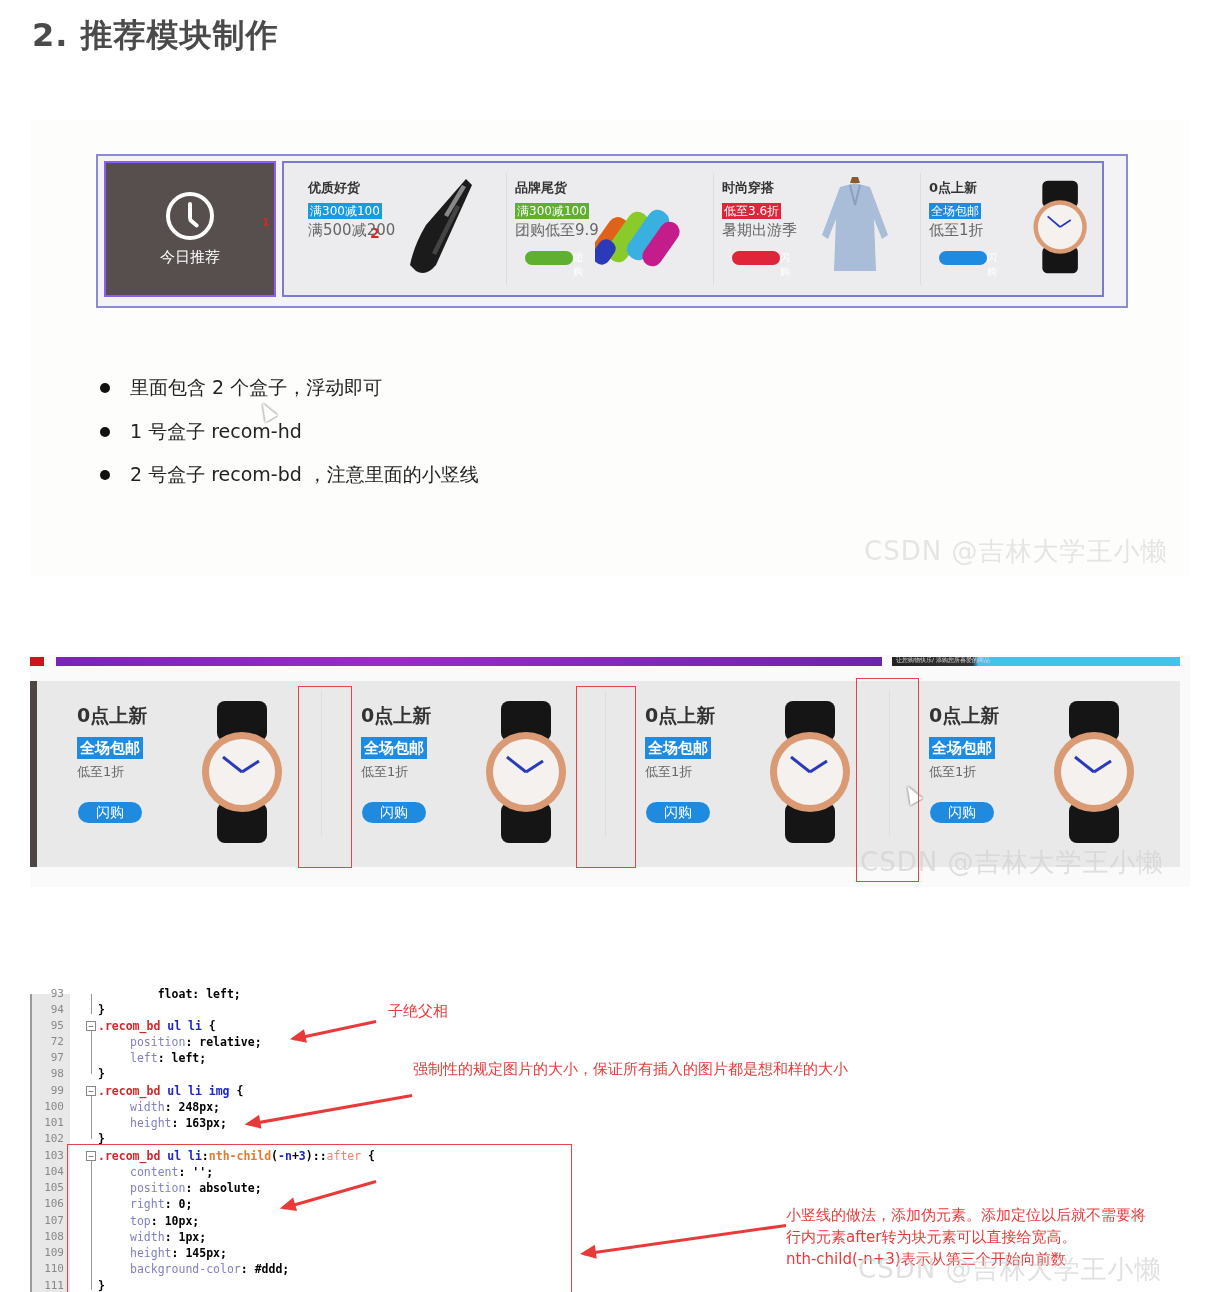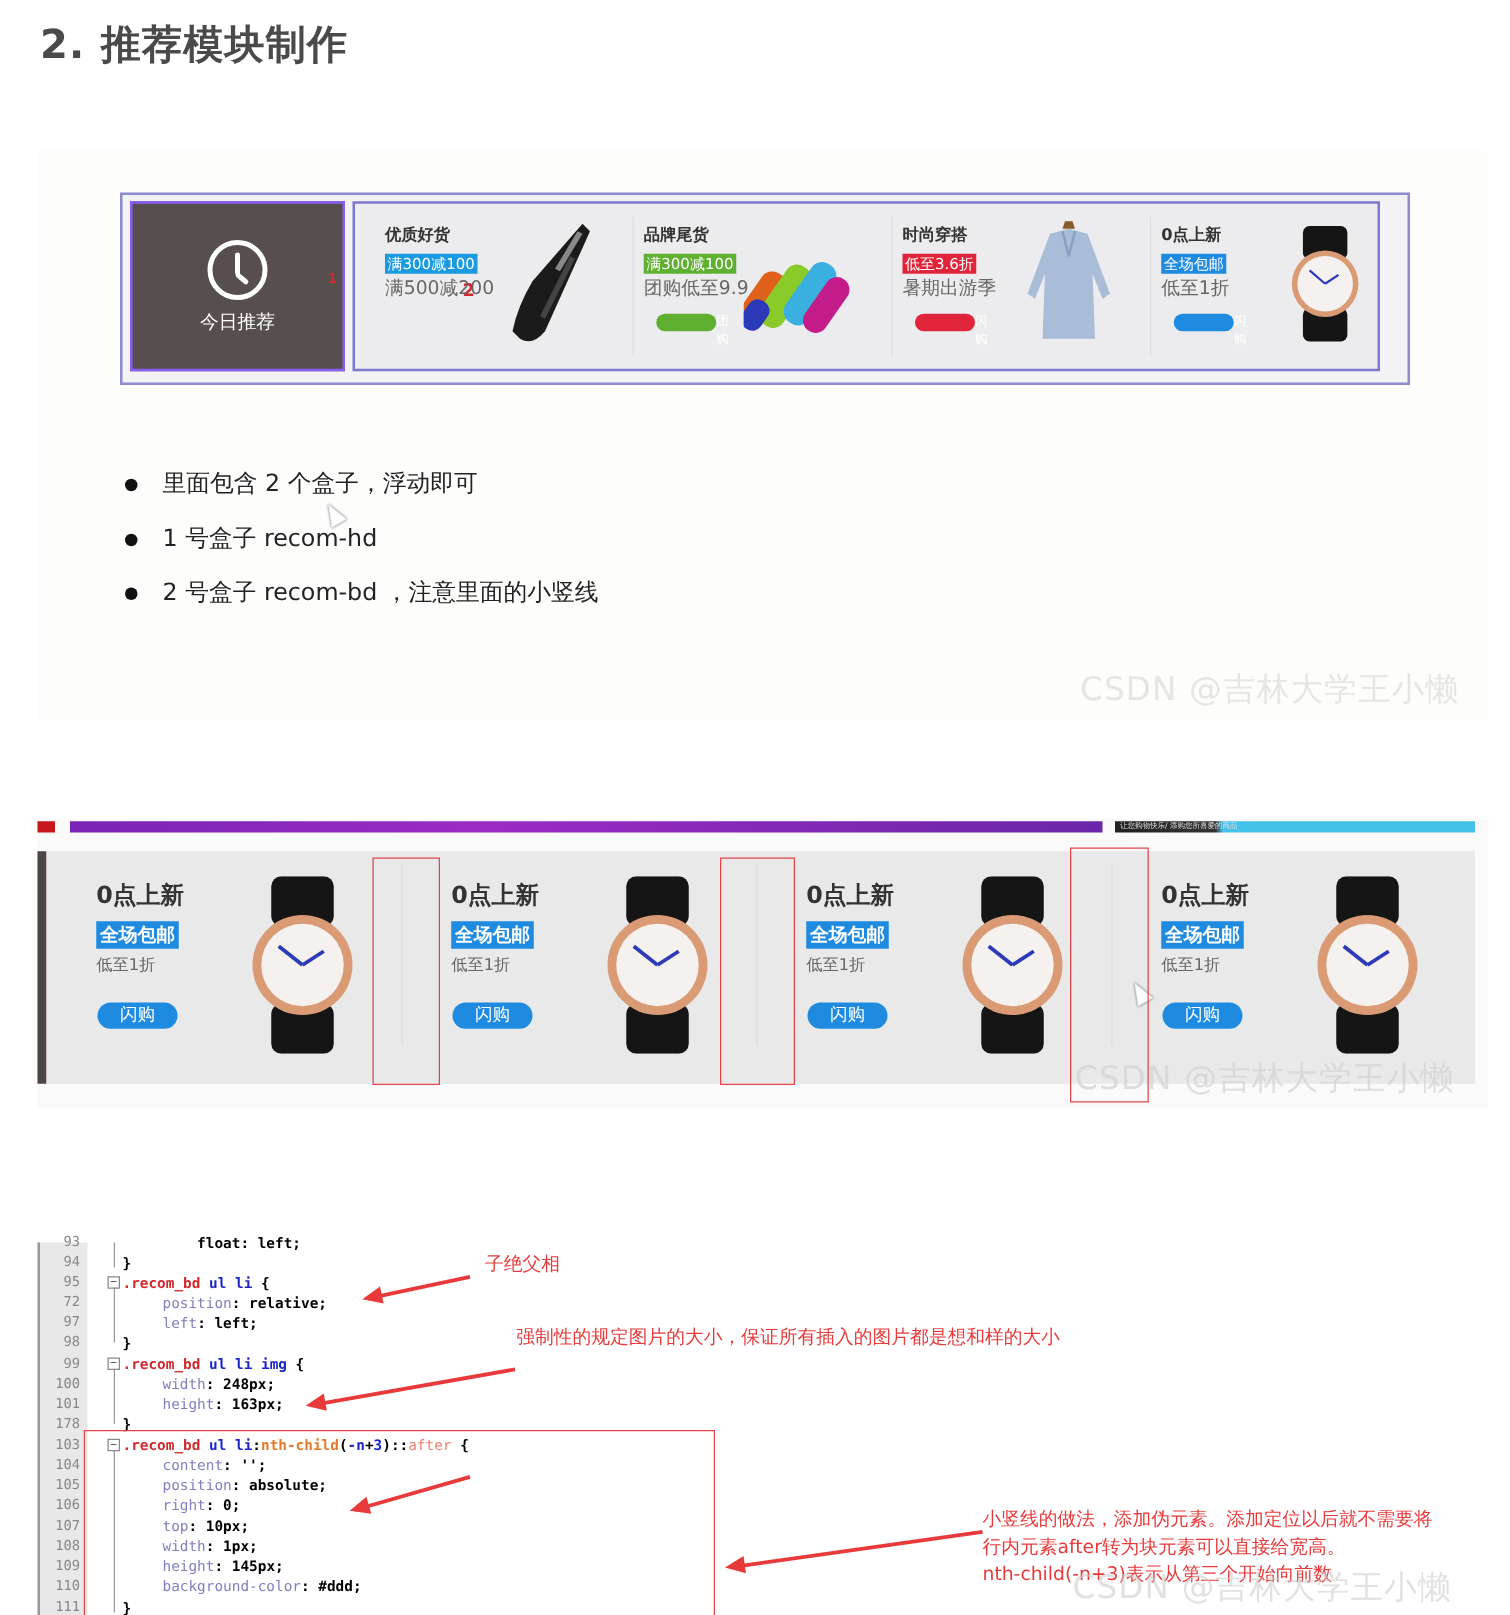--- a/index.html
+++ b/index.html
@@ -239,21 +239,21 @@
 
   <div class="code-line" style="top:-8px"><span class="ln">93</span><span class="code-text" style="left:100px;">    float: left;</span></div>
   <div class="code-line" style="top:8px"><span class="ln">94</span><span class="code-text">}</span></div>
   <div class="code-line" style="top:24px"><span class="ln">95</span><span class="fold">−</span><span class="code-text"><span class="sel">.recom_bd</span><span class="tagn"> ul li </span>{</span></div>
   <div class="code-line" style="top:40px"><span class="ln">72</span><span class="code-text" style="left:100px;"><span class="prop">position</span>: <span>relative;</span></span></div>
   <div class="code-line" style="top:56px"><span class="ln">97</span><span class="code-text" style="left:100px;"><span class="prop">left</span>: <span>left;</span></span></div>
   <div class="code-line" style="top:72px"><span class="ln">98</span><span class="code-text">}</span></div>
   <div class="code-line" style="top:89px"><span class="ln">99</span><span class="fold">−</span><span class="code-text"><span class="sel">.recom_bd</span><span class="tagn"> ul li img </span>{</span></div>
   <div class="code-line" style="top:105px"><span class="ln">100</span><span class="code-text" style="left:100px;"><span class="prop">width</span>: <span>248px;</span></span></div>
   <div class="code-line" style="top:121px"><span class="ln">101</span><span class="code-text" style="left:100px;"><span class="prop">height</span>: <span>163px;</span></span></div>
-  <div class="code-line" style="top:137px"><span class="ln">178</span><span class="code-text">}</span></div>
+  <div class="code-line" style="top:137px"><span class="ln">102</span><span class="code-text">}</span></div>
   <div class="code-line" style="top:154px"><span class="ln">103</span><span class="fold">−</span><span class="code-text"><span class="sel">.recom_bd</span><span class="tagn"> ul li</span>:<span class="pseudo">nth-child</span>(<span class="tagn">-n</span>+<span class="tagn">3</span>)::<span class="pseudo2">after</span> {</span></div>
   <div class="code-line" style="top:170px"><span class="ln">104</span><span class="code-text" style="left:100px;"><span class="prop">content</span>: <span>'';</span></span></div>
   <div class="code-line" style="top:186px"><span class="ln">105</span><span class="code-text" style="left:100px;"><span class="prop">position</span>: <span>absolute;</span></span></div>
   <div class="code-line" style="top:202px"><span class="ln">106</span><span class="code-text" style="left:100px;"><span class="prop">right</span>: <span>0;</span></span></div>
   <div class="code-line" style="top:219px"><span class="ln">107</span><span class="code-text" style="left:100px;"><span class="prop">top</span>: <span>10px;</span></span></div>
   <div class="code-line" style="top:235px"><span class="ln">108</span><span class="code-text" style="left:100px;"><span class="prop">width</span>: <span>1px;</span></span></div>
   <div class="code-line" style="top:251px"><span class="ln">109</span><span class="code-text" style="left:100px;"><span class="prop">height</span>: <span>145px;</span></span></div>
   <div class="code-line" style="top:267px"><span class="ln">110</span><span class="code-text" style="left:100px;"><span class="prop">background-color</span>: <span>#ddd;</span></span></div>
   <div class="code-line" style="top:284px"><span class="ln">111</span><span class="code-text">}</span></div>
 </div>

